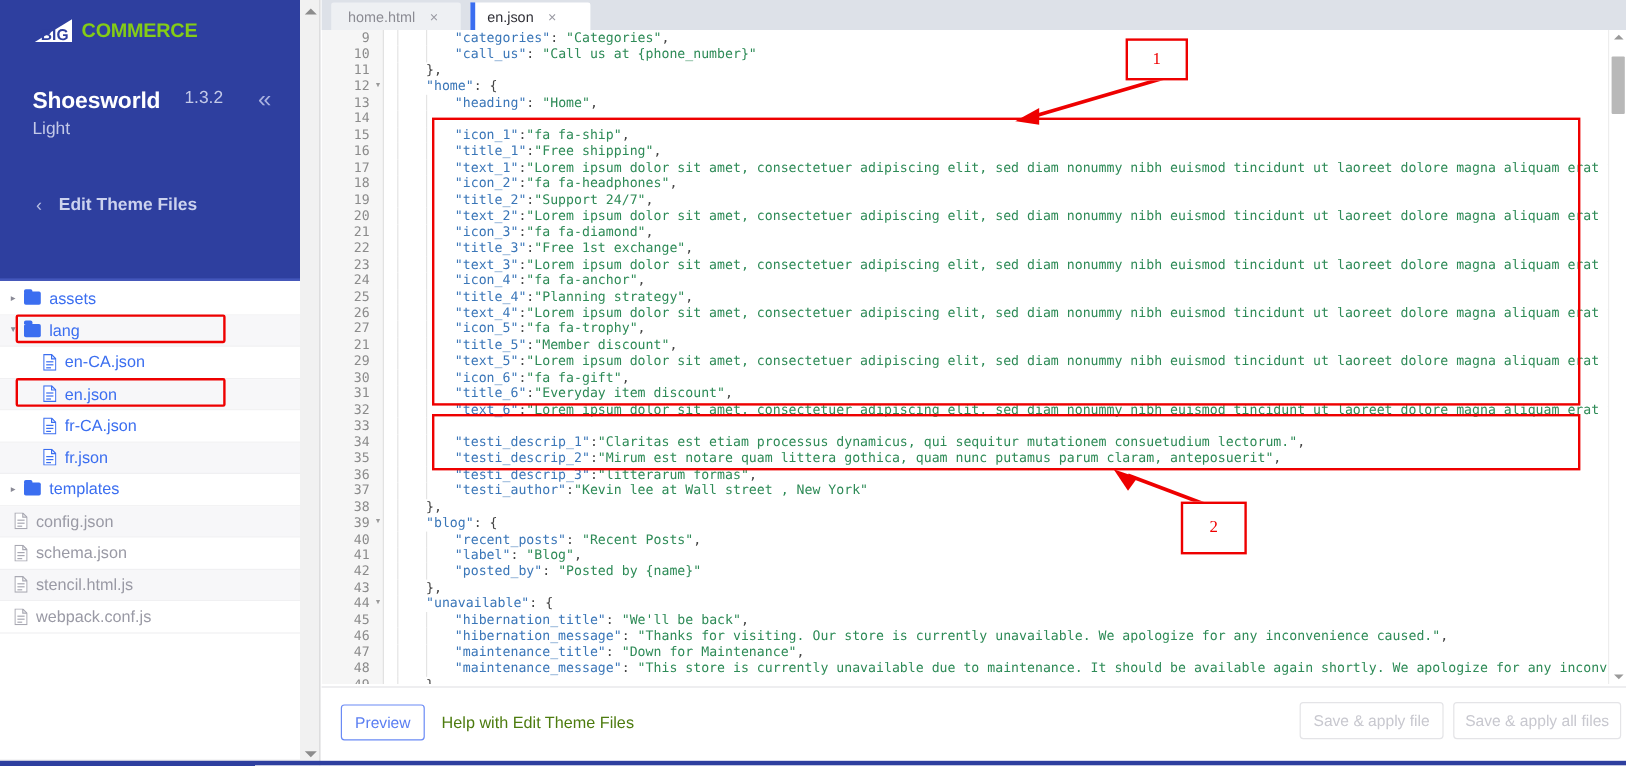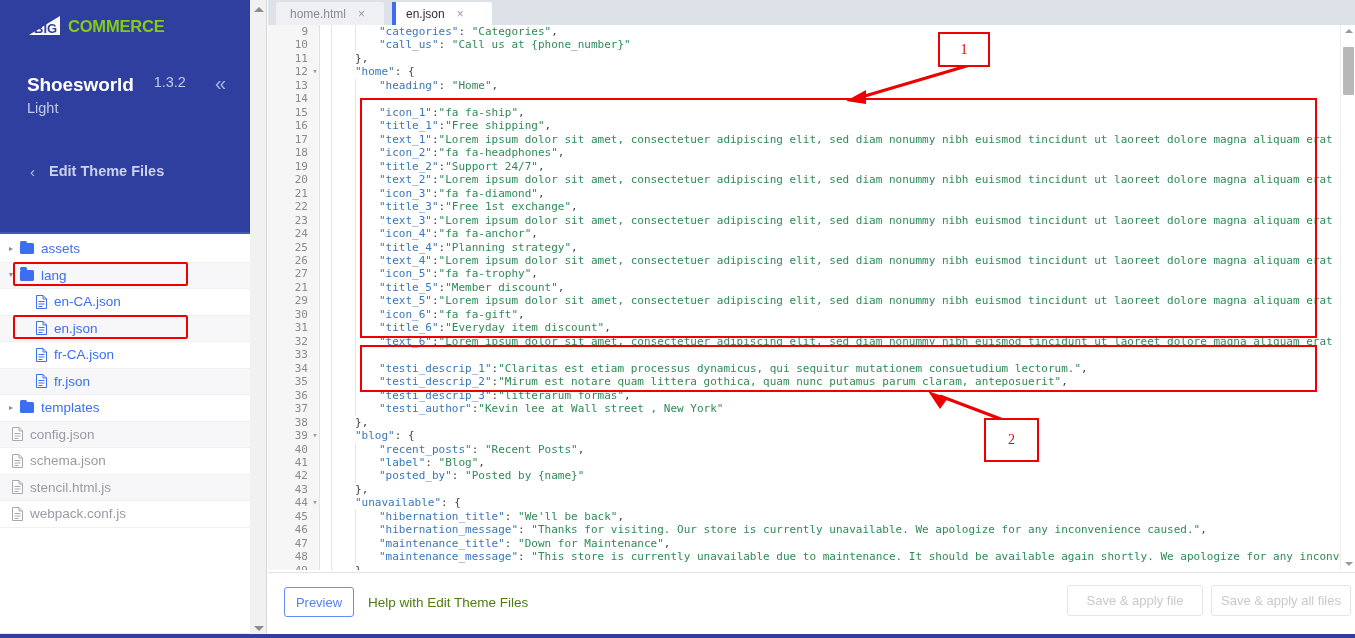--- a/index.html
+++ b/index.html
@@ -222,21 +222,21 @@
   #help-link {
     position: absolute; left: 100px; top: 22px;
     color: #4d7c0f; font-size: 13.5px; cursor: pointer;
   }
   .save-btn {
     position: absolute; top: 12px; height: 31px;
     border: 1px solid #e4e4e7; border-radius: 3px; background: #ffffff;
     color: #c8c8cf; font-size: 13px; display: flex; align-items: center;
     justify-content: center; cursor: default;
   }
-  #save-file-btn { right: 152px; width: 136px; }
+  #save-file-btn { right: 152px; width: 120px; }
   #save-all-btn { right: 4px; width: 140px; }
 
   #bottom-edge {
     position: absolute; left: 0; bottom: 0; width: 1355px; height: 4px;
     background: #2e3f9f;
   }
   #left-bottom-strip {
     position: absolute; left: 0; bottom: 4px; width: 250px; height: 1px;
     background: #e6e6e8;
   }

